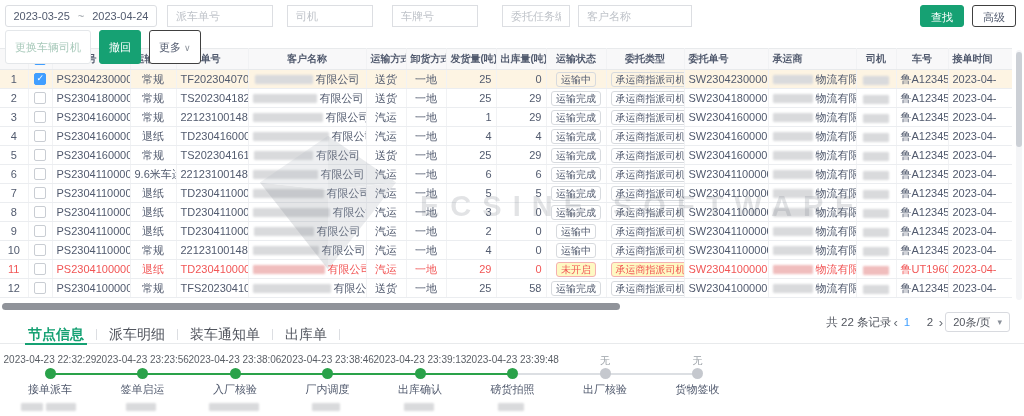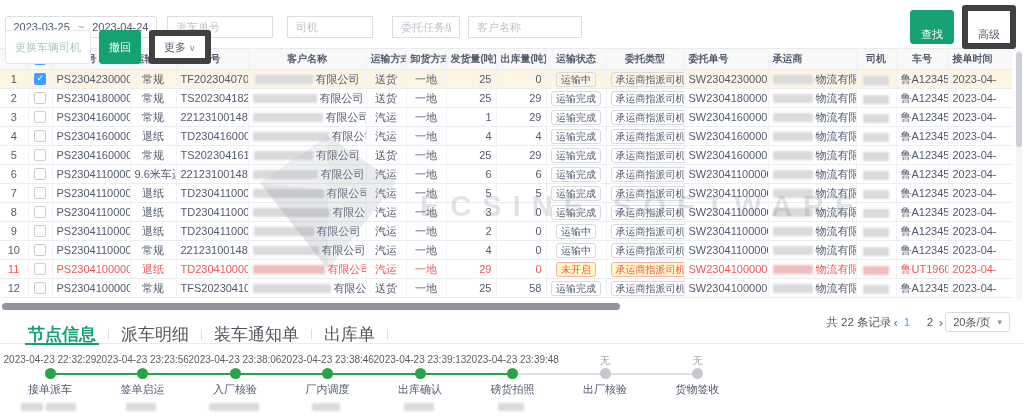--- a/index.html
+++ b/index.html
@@ -10,23 +10,23 @@
   .filter-row { position:absolute; top:5px; left:5px; right:8px; display:flex; align-items:center; z-index:5; }
   .date-range { width:152px; height:22px; border:1px solid #dcdee2; border-radius:3px;
     display:flex; align-items:center; justify-content:center; gap:8px; font-size:11px; color:#515a6e;
     background:#fff; margin-right:10px; }
   .f-input { height:22px; border:1px solid #dcdee2; border-radius:0; font-size:11px; padding:8px 8px;
     color:#515a6e; outline:none; font-family:inherit; }
   .f-input::placeholder { color:#bfc3c9; }
   .w1{width:106px;margin-right:14px;} .w2{width:86px;margin-right:19px;} .w3{width:86px;margin-right:24px;}
   .w4{width:68px;margin-right:8px;} .w5{width:114px;}
   .spacer{flex:1;}
-  .btn { height:22px; padding:16px 10px; border-radius:3px; font-size:11px; cursor:pointer; font-family:inherit; }
+  .btn { height:22px; padding:4px 10px; border-radius:3px; font-size:11px; cursor:pointer; font-family:inherit; }
   .btn-green { background:#16a173; border:1px solid #16a173; color:#fff; }
-  .btn-plain { background:#fff; border:6px solid #404040; color:#515a6e; }
+  .btn-plain { background:#fff; border:1px solid #404040; color:#515a6e; }
   .toolbar-row { position:absolute; top:30px; left:5px; display:flex; gap:8px; align-items:center; z-index:5; }
   .btn-sm { height:34px; padding:0 9px; border-radius:3px; font-size:11px; cursor:pointer; font-family:inherit; }
   .btn-disabled { background:#fff; border:1px solid #e4e7ea; color:#a9cabb; }
   .caret { font-size:9px; color:#8a9099; }
 
   
   .table-wrap { position:absolute; top:48px; left:0; width:1012px; height:255px; overflow:hidden; z-index:1; }
   table { table-layout:fixed; border-collapse:collapse; width:1036px; }
   th,td { border-right:1px solid #f1f2f4; border-bottom:1px solid #ebedf0; overflow:hidden;
     white-space:nowrap; font-size:11px; height:19px; padding:0 4px; }
@@ -67,21 +67,21 @@
     gap:2px; font-size:11.5px; color:#51555e; z-index:5; }
   .pg-num { min-width:14px; text-align:center; cursor:pointer; }
   .pg-num.active { color:#409eff; }
   .pg-arrow { font-size:13px; color:#6a6f77; cursor:pointer; }
   .size-select { border:1px solid #d8dadf; border-radius:3px; height:20px; display:flex; align-items:center;
     padding:0 7px; gap:7px; font-size:11px; color:#51555e; cursor:pointer; background:#fff; }
 
   
   .tabbar { position:absolute; top:324px; left:0; width:1024px; height:20px; border-bottom:1px solid #e8eaec; z-index:2; }
   .tabbar-inner { margin-left:16px; display:flex; align-items:center; height:20px; }
-  .tab { padding:0 12px; font-size:17px; line-height:19px; color:#51555e; position:relative; cursor:pointer;text-align:right; }
+  .tab { padding:0 12px; font-size:14px; line-height:19px; color:#51555e; position:relative; cursor:pointer;text-align:right; }
   .tab.active { color:#16a173; font-weight:bold; }
   .tab.active::after { content:""; position:absolute; left:9px; right:9px; bottom:-1px; height:2px; background:#16a173; }
   .tab-sep { width:1px; height:11px; background:#dcdee2; }
   .timeline { position:absolute; top:350px; left:0; width:1024px; height:66px; z-index:2; }
   .tl-base { position:absolute; top:23px; height:2px; background:#dcdfe3; }
   .tl-green { position:absolute; top:23px; height:2px; background:#2aa24a; }
   .tl-dot { position:absolute; top:18px; width:11px; height:11px; border-radius:50%; }
   .tl-dot.done { background:#2aa24a; }
   .tl-dot.pending { background:#c5c8ce; }
   .tl-col { position:absolute; top:0; width:110px; text-align:center; }
@@ -95,20 +95,21 @@
 <body>
 
 <div class="filter-row">
   <div class="date-range">
     <span>2023-03-25</span>
     <span style="color:#9aa0a6;">~</span>
     <span>2023-04-24</span>
   </div>
   <input class="f-input w1" placeholder="派车单号" style="">
   <input class="f-input w2" placeholder="司机" style="">
+  <input class="f-input w3" placeholder="车牌号" style="">
   <input class="f-input w4" placeholder="委托任务编号" style="">
   <input class="f-input w5" placeholder="客户名称" style="">
   <div class="spacer"></div>
   <button class="btn btn-green" style="margin-right:8px;">查找</button>
   <button class="btn btn-plain">高级</button>
 </div>
 
 <div class="toolbar-row">
   <button class="btn-sm btn-disabled">更换车辆司机</button>
   <button class="btn-sm btn-green">撤回</button>

